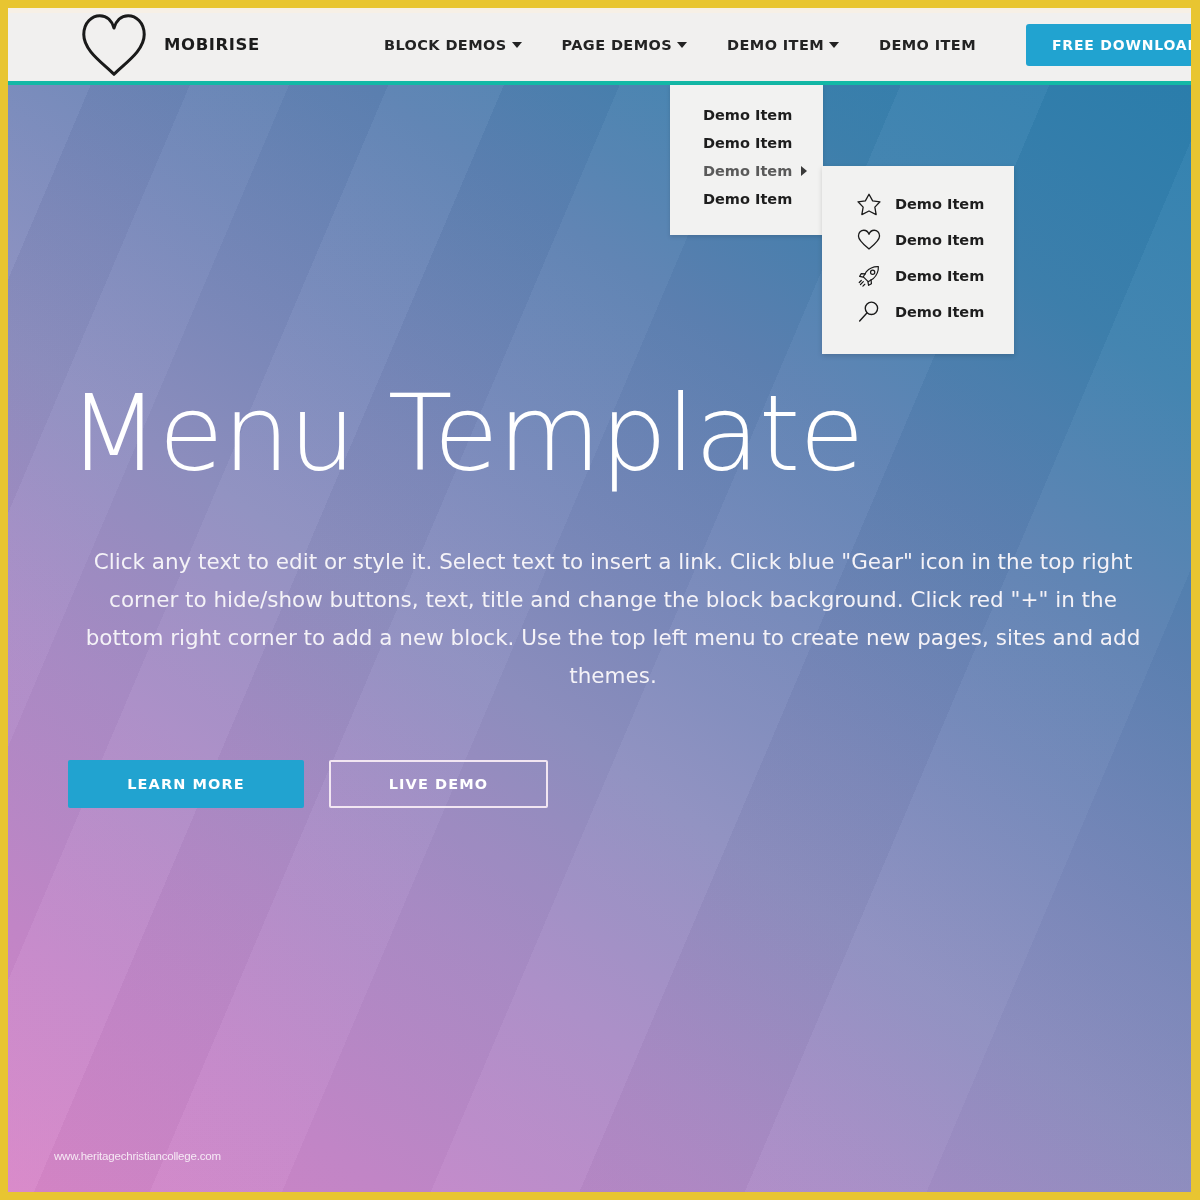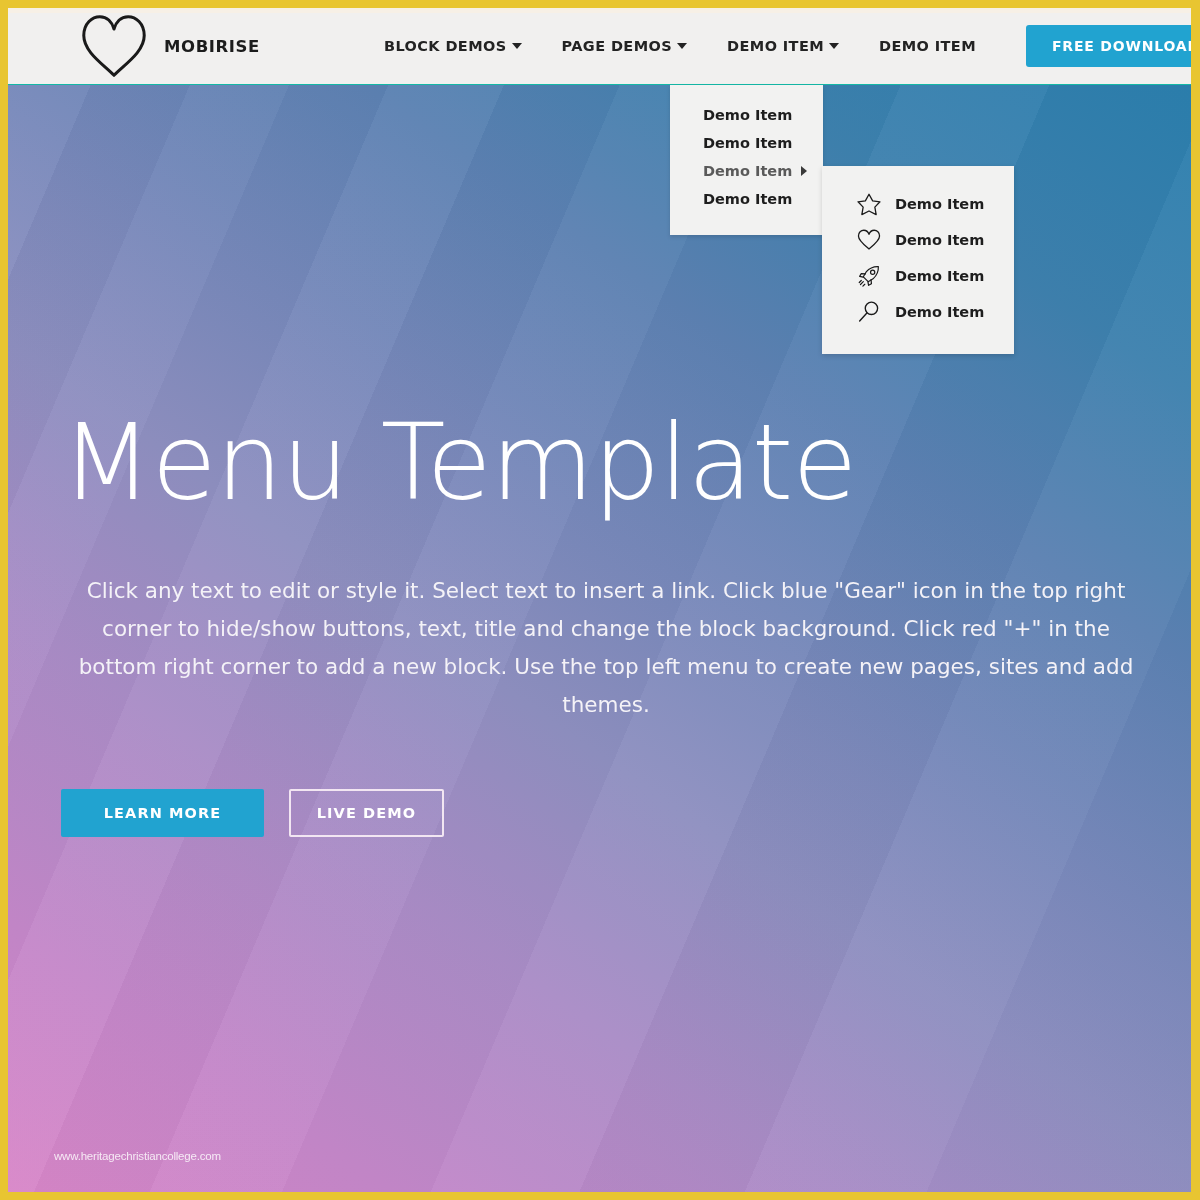--- a/index.html
+++ b/index.html
@@ -30,21 +30,21 @@
 
   
   #navbar {
     position: absolute;
     top: 0; left: 0; right: 0;
     height: 77px;
     background: #F1F0EF;
     z-index: 40;
     display: flex;
     align-items: center;
-    border-bottom: 1px solid #14b8a6;
+    border-bottom: 4px solid #14b8a6;
   }
   #navbar::before {
     content: "";
     position: absolute;
     top: 0; left: 0; right: 0;
     height: 5px;
     background: #F7F0E6;
   }
 
   .brand {
@@ -180,25 +180,24 @@
   }
   #dropdown-sub .dd-item {
     padding: 5px 10px 5px 34px;
     gap: 13px;
   }
   .dd-icon { width: 26px; height: 26px; flex: none; display: block; }
 
   
   #hero-content {
     position: absolute;
-    left: 53px;
+    left: 60px;
     top: 293px;
     width: 1100px;
     z-index: 10;
-    margin-top: 29px;
   }
   #hero-title {
     font-size: 106px;
     line-height: 1.05;
     font-weight: 300;
     color: #FFFFFF;
     letter-spacing: -1px;
     font-family: "DejaVu Sans", sans-serif;
   }
   #hero-text {
@@ -216,35 +215,35 @@
     align-items: center;
     gap: 25px;
   }
   .btn-primary {
     background: #21A3D0;
     color: #FFFFFF;
     font-size: 14.5px;
     font-weight: 700;
     letter-spacing: 1.1px;
     padding: 16px 0;
-    width: 203px;
+    width: 236px;
     text-align: center;
     border: none;
     border-radius: 2px;
     cursor: pointer;
     font-family: "DejaVu Sans", sans-serif;
   }
   .btn-outline {
     background: transparent;
     color: #FFFFFF;
     font-size: 14.5px;
     font-weight: 700;
     letter-spacing: 1.1px;
     padding: 14px 0;
-    width: 155px;
+    width: 219px;
     text-align: center;
     border: 2px solid #F2E6F2;
     border-radius: 2px;
     cursor: pointer;
     font-family: "DejaVu Sans", sans-serif;
   }
 
   
   #watermark {
     position: absolute;

